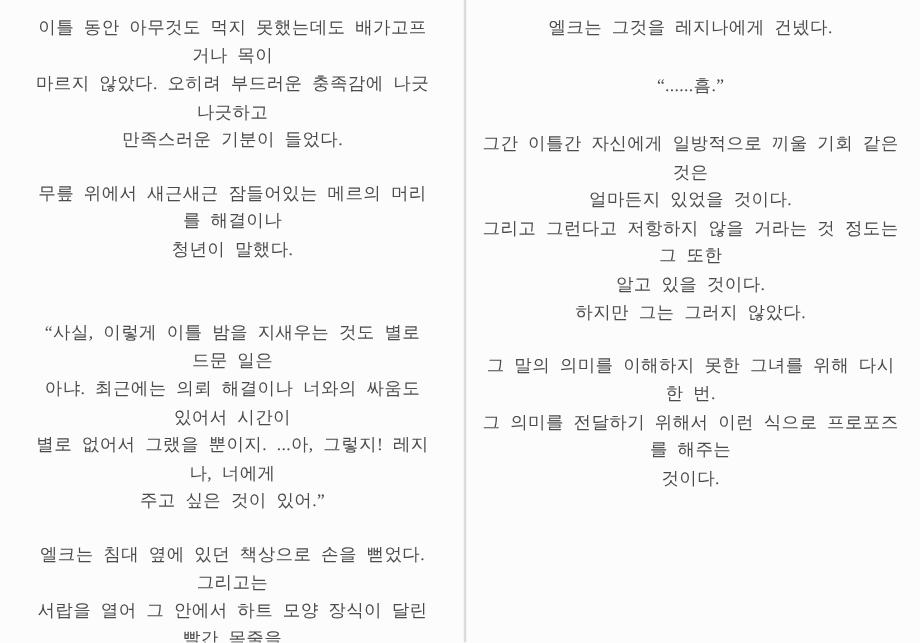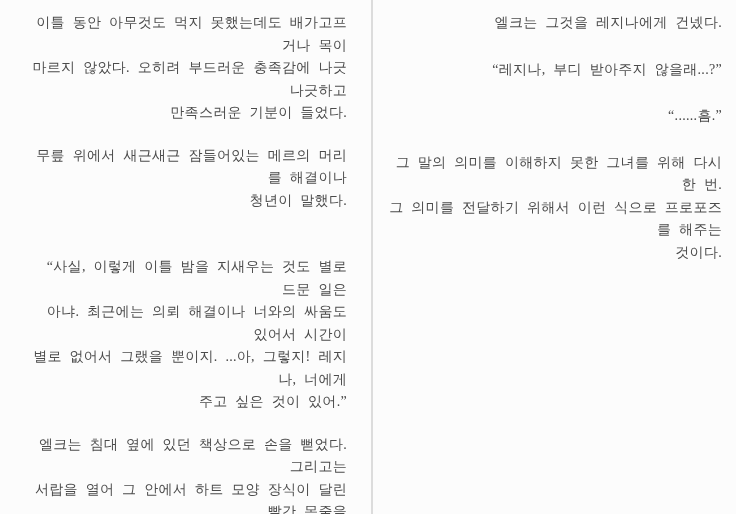--- a/index.html
+++ b/index.html
@@ -35,21 +35,21 @@
     padding-right: 14px;
   }
   .para {
     margin: 0 0 20px 0;
     font-size: 14px;
     line-height: 22.5px;
     color: #4b4b4b;
     letter-spacing: 0.3px;
     word-spacing: 4px;
     white-space: pre-line;
-    text-align: right;
+    text-align: center;
   }
   .col-right .para.gap {
     margin-bottom: 24px;
   }
 </style>
 </head>
 <body style="background: rgb(252, 252, 252);">
 
 <div class="page">
 
@@ -64,21 +64,25 @@
 별로 없어서 그랬을 뿐이지. ...아, 그렇지! 레지나, 너에게
 주고 싶은 것이 있어.”</p>
     <p class="para" style="color: rgb(75, 75, 75);">엘크는 침대 옆에 있던 책상으로 손을 뻗었다. 그리고는
 서랍을 열어 그 안에서 하트 모양 장식이 달린 빨간 목줄을
 꺼내왔다.</p>
 
   </div>
 
   <div class="col col-right">
     <p class="para gap" style="color: rgb(75, 75, 75);">엘크는 그것을 레지나에게 건넸다.</p>
-    <p class="para gap" style="color: rgb(75, 75, 75);">“레지나, 부디 받아주지 않을래...?”</p>
     <p class="para gap" style="color: rgb(75, 75, 75);">“......흠.”</p>
+    <p class="para" style="color: rgb(75, 75, 75);">그간 이틀간 자신에게 일방적으로 끼울 기회 같은 것은
+얼마든지 있었을 것이다.
+그리고 그런다고 저항하지 않을 거라는 것 정도는 그 또한
+알고 있을 것이다.
+하지만 그는 그러지 않았다.</p>
     <p class="para" style="color: rgb(75, 75, 75);">그 말의 의미를 이해하지 못한 그녀를 위해 다시 한 번.
 그 의미를 전달하기 위해서 이런 식으로 프로포즈를 해주는
 것이다.</p>
 
   </div>
 
 </div>
 
 </body></html>

